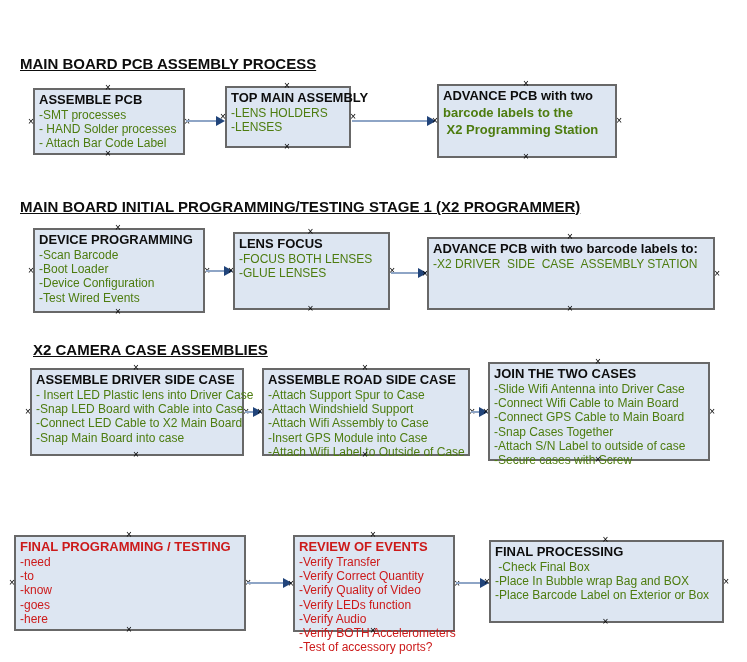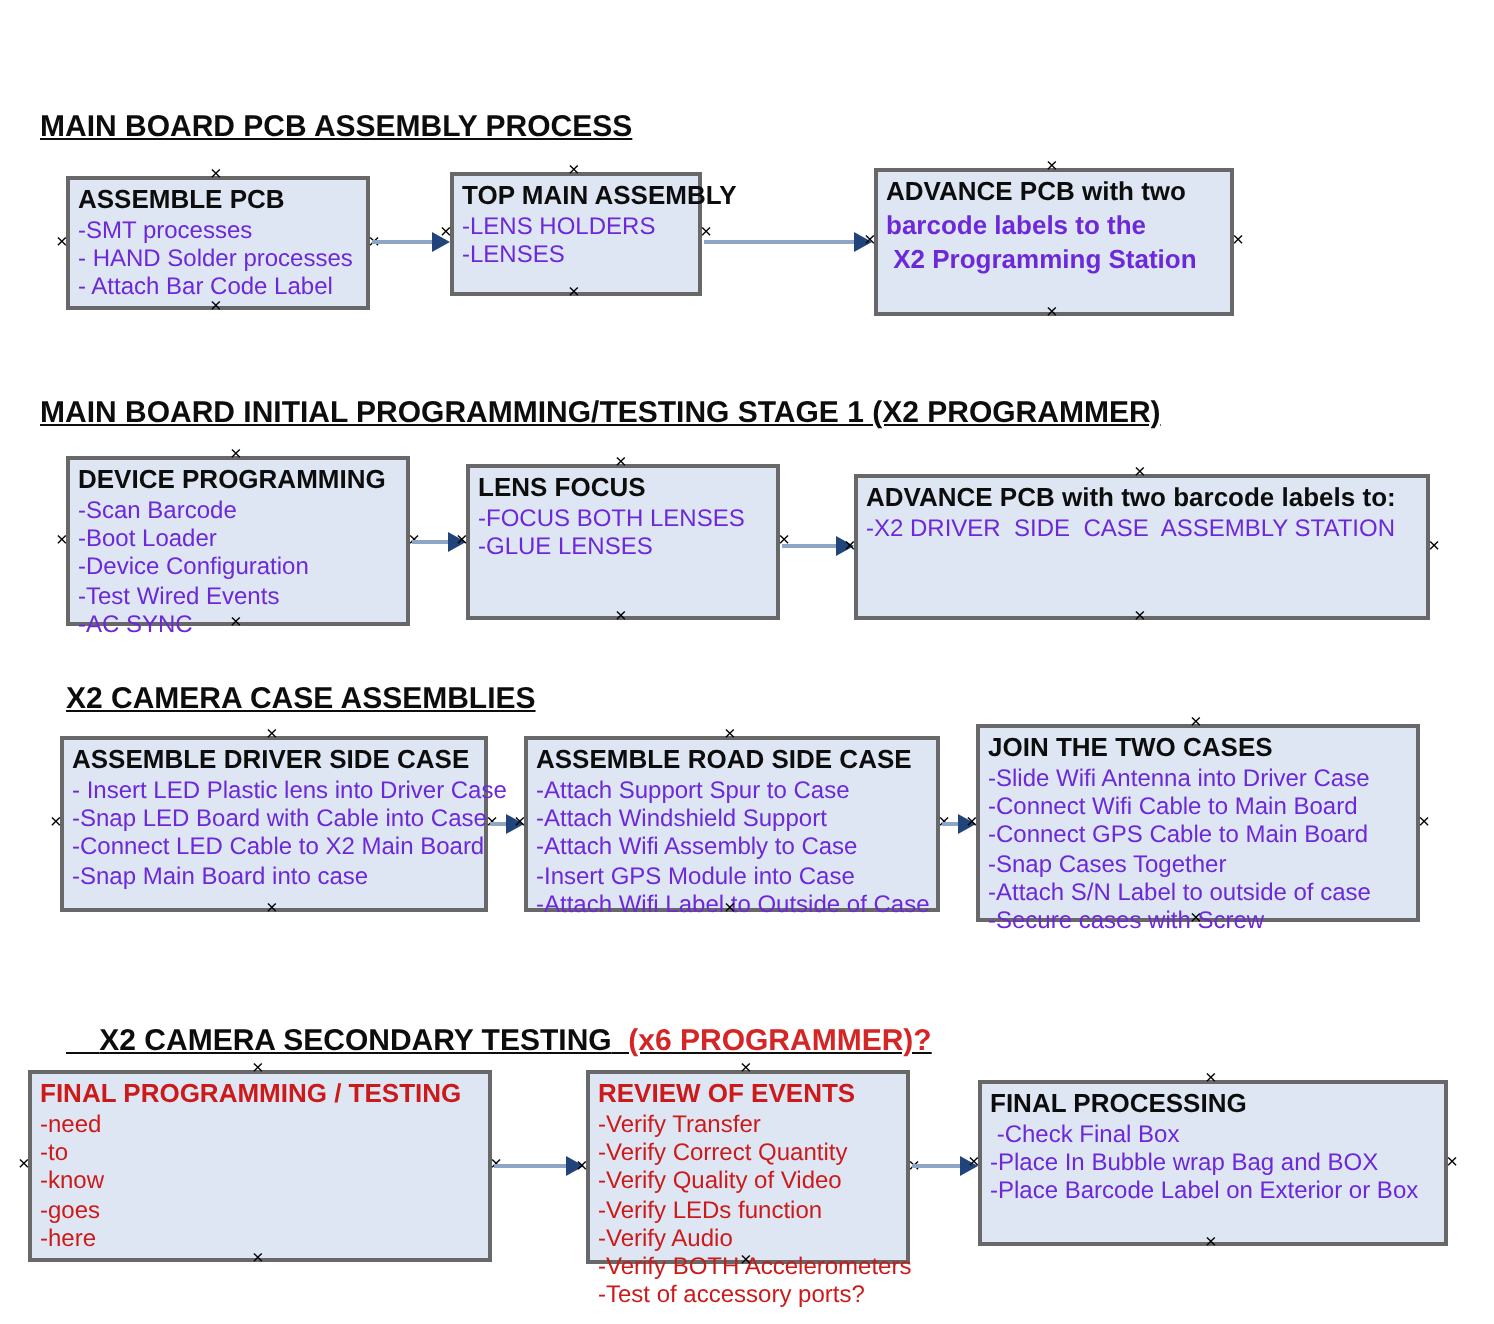--- a/index.html
+++ b/index.html
@@ -22,21 +22,21 @@
   .heading .red-part { color:#d42626; }
   .box {
     position:absolute; background:#dde6f2; border:2px solid #686868;
     padding:2px 4px 2px 4px; overflow:visible;
   }
   .box-title {
     font-size:13px; font-weight:bold; line-height:16px; white-space:pre;
     color:#0d0d0d;
   }
   .item {
-    font-size:12px; line-height:14.2px; white-space:pre; color:#6d28d9;
+    font-size:12px; line-height:14.2px; white-space:pre; color:#4d7c0f;
   }
   .item.bold { font-weight:bold; font-size:13px; line-height:17px; }
   .red-box .box-title, .red-box .item { color:#cc1a1a; }
   .arrow { position:absolute; height:10px; }
   .arrow .line {
     position:absolute; left:0; right:7px; top:4px; height:2px; background:#8ea5c6;
   }
   .arrow .head {
     position:absolute; right:0; top:0; width:0; height:0;
     border-left:9px solid #21447a;
@@ -97,21 +97,20 @@
     </div>
 
   <div class="heading" style="left:20px;top:198px">MAIN BOARD INITIAL PROGRAMMING/TESTING STAGE 1 (X2 PROGRAMMER)</div>
 
   <div class="box" style="left:33px;top:228px;width:172px;height:85px">
     <div class="box-title">DEVICE PROGRAMMING</div>
     <div class="item">-Scan Barcode</div>
     <div class="item">-Boot Loader</div>
     <div class="item">-Device Configuration</div>
     <div class="item">-Test Wired Events</div>
-    <div class="item">-AC SYNC</div>
   <span class="cross" style="left: calc(50% - 4px); top: -7px;">×</span>
       <span class="cross" style="left: calc(50% - 4px); bottom: -6px;">×</span>
       <span class="cross" style="left: -7px; top: calc(50% - 5px);">×</span>
       <span class="cross" style="right: -7px; top: calc(50% - 5px);">×</span>
     </div>
 
   <div class="arrow" style="left:206px;top:266px;width:27px">
       <span class="line"></span>
       <span class="head"></span>
     </div>
@@ -184,23 +183,20 @@
     <div class="item">-Connect GPS Cable to Main Board</div>
     <div class="item">-Snap Cases Together</div>
     <div class="item">-Attach S/N Label to outside of case</div>
     <div class="item">-Secure cases with Screw</div>
   <span class="cross" style="left: calc(50% - 4px); top: -7px;">×</span>
       <span class="cross" style="left: calc(50% - 4px); bottom: -6px;">×</span>
       <span class="cross" style="left: -7px; top: calc(50% - 5px);">×</span>
       <span class="cross" style="right: -7px; top: calc(50% - 5px);">×</span>
     </div>
 
-  <div class="heading" style="left:33px;top:495px">
-    <span>X2 CAMERA SECONDARY TESTING</span><span class="red-part">  (x6 PROGRAMMER)?</span>
-  </div>
 
   <div class="box red-box" style="left:14px;top:535px;width:232px;height:96px">
     <div class="box-title">FINAL PROGRAMMING / TESTING</div>
     <div class="item">-need</div>
     <div class="item">-to</div>
     <div class="item">-know</div>
     <div class="item">-goes</div>
     <div class="item">-here</div>
   <span class="cross" style="left: calc(50% - 4px); top: -7px;">×</span>
       <span class="cross" style="left: calc(50% - 4px); bottom: -6px;">×</span>

